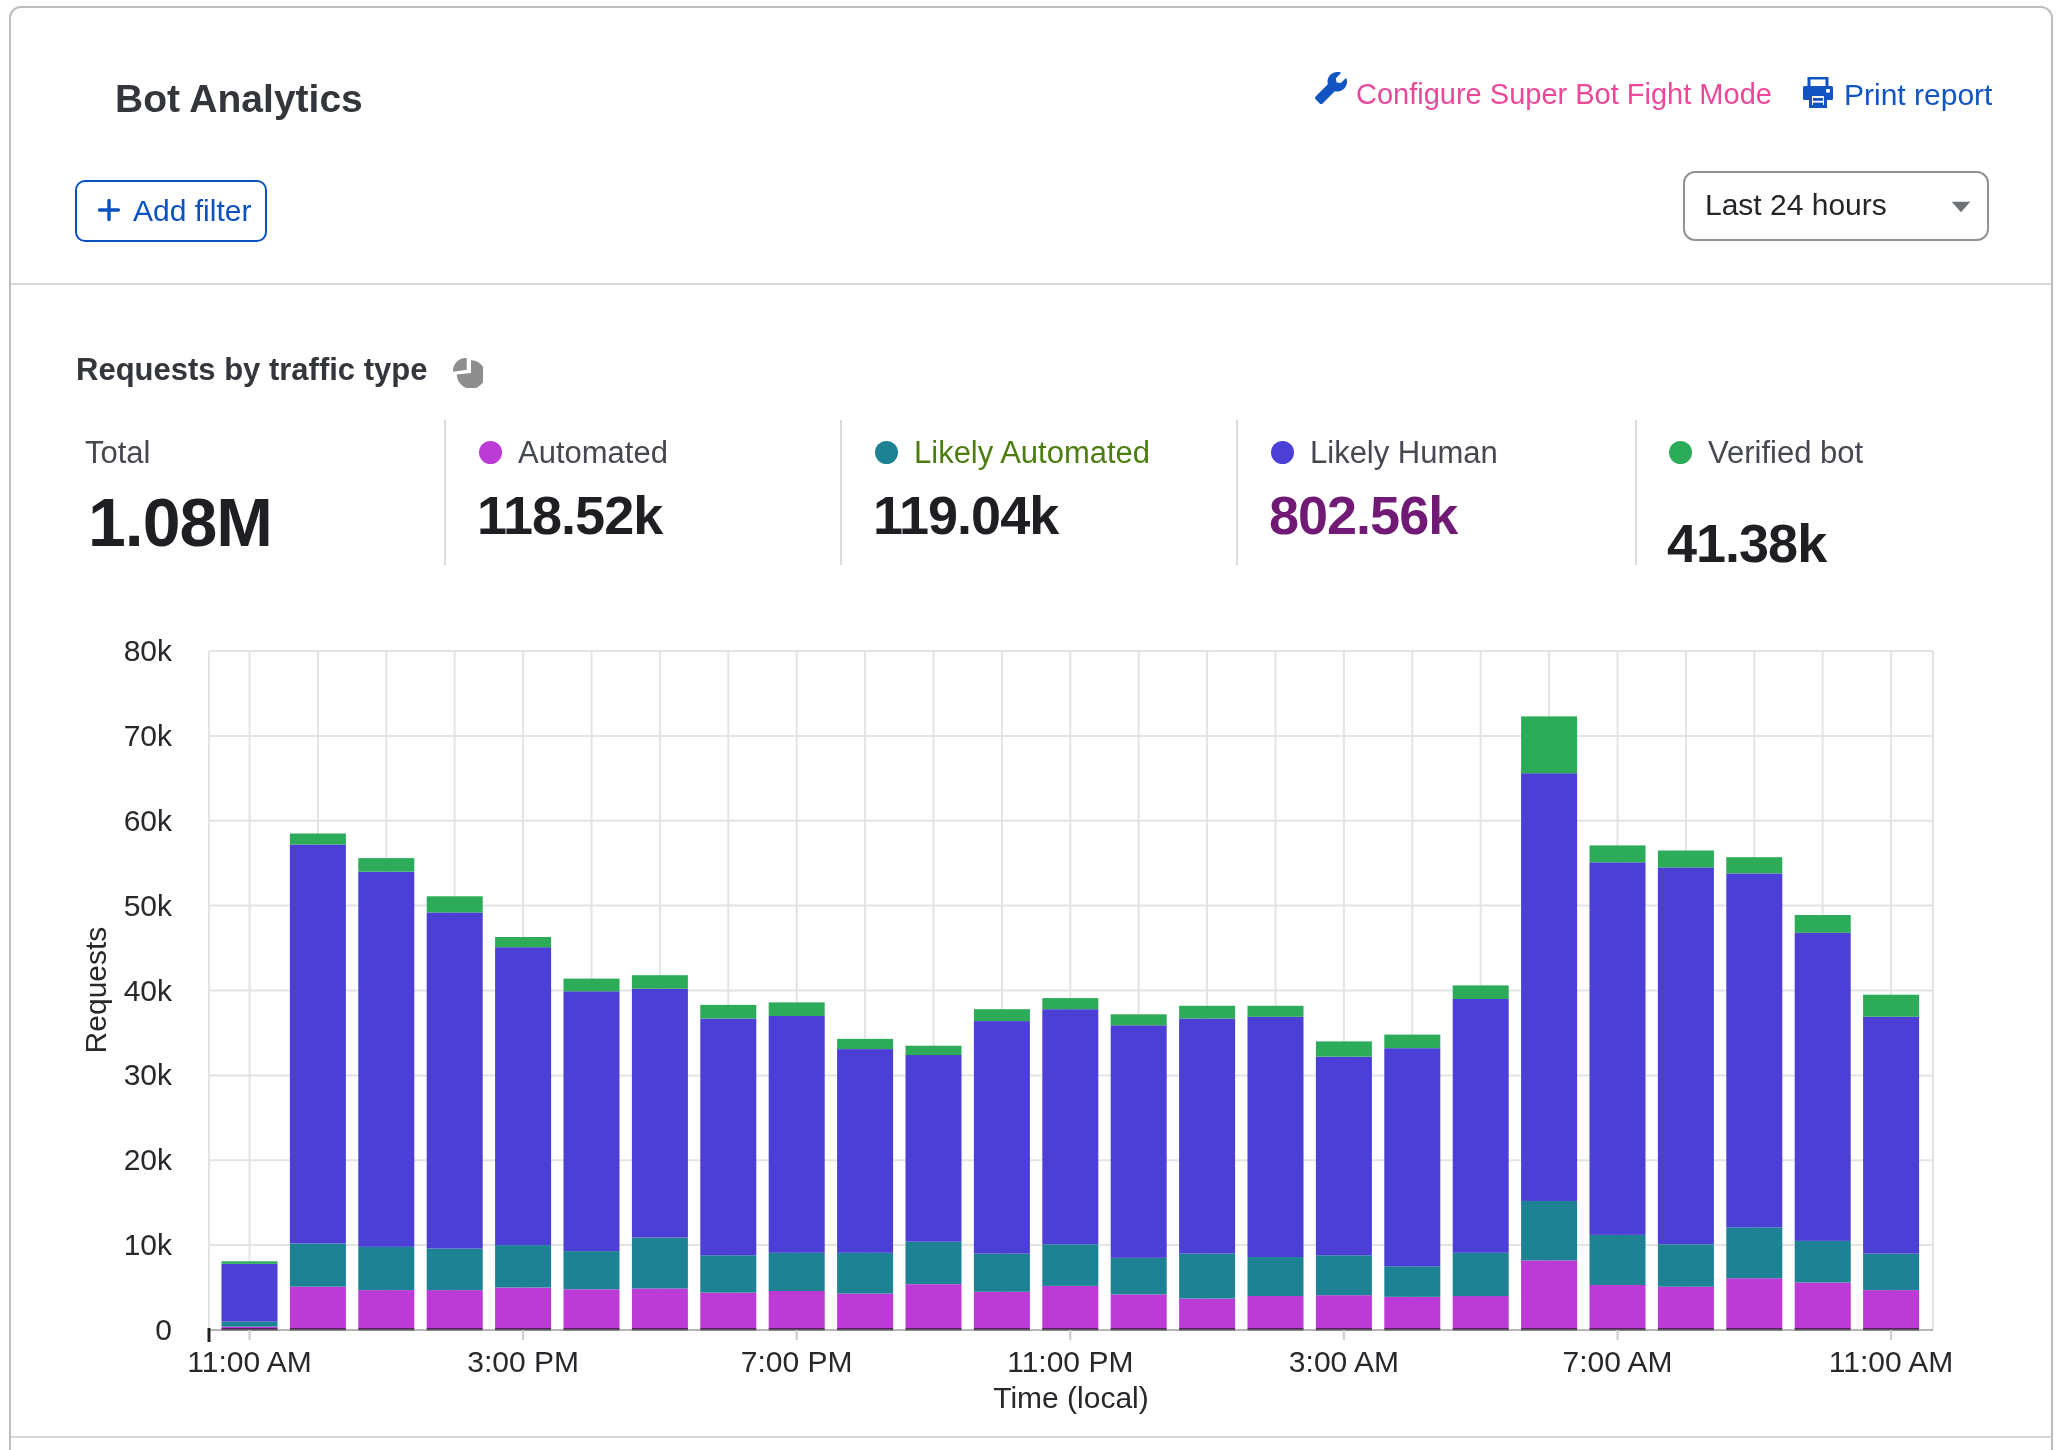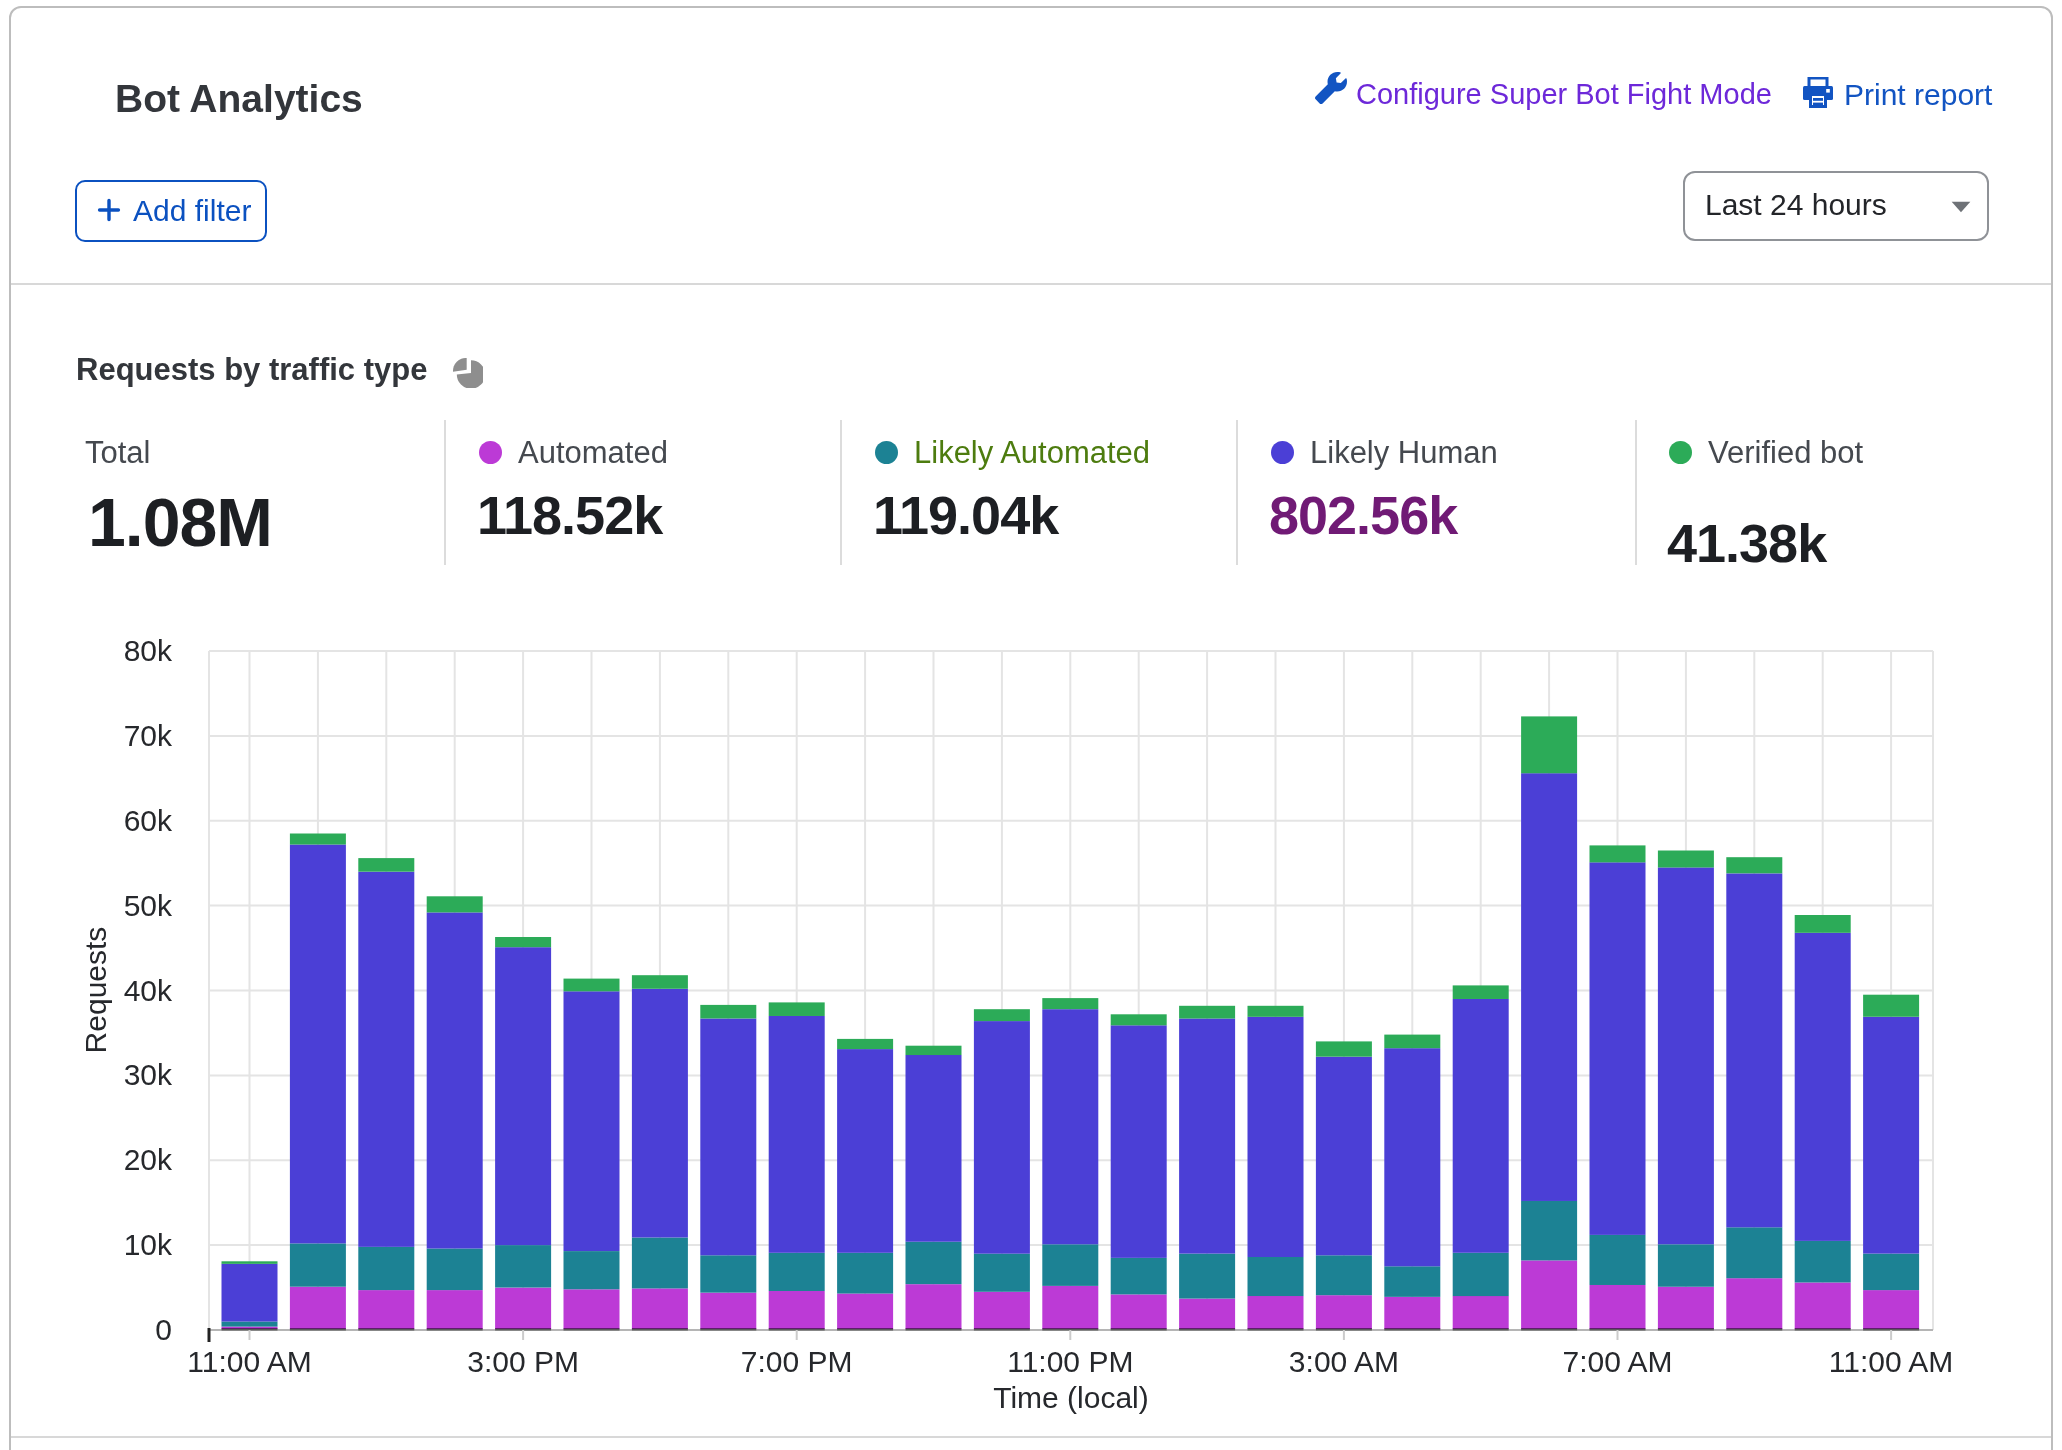--- a/index.html
+++ b/index.html
@@ -14,21 +14,21 @@
 
 <div class="abs" style="left:11px;top:283px;width:2040px;height:2px;background:#d8d8d8;"></div>
 
 <div class="abs" style="left:11px;top:1436px;width:2040px;height:2px;background:#d8d8d8;"></div>
 
 <div class="abs" style="left:76px;top:79px;font-size:39px;font-weight:700;color:#33363b;line-height:1;margin-left:39px;">Bot Analytics</div>
 
 <svg class="abs" style="left:1315px;top:71px;" width="32" height="34" viewBox="0 0 512 544">
   <path fill="#1254c2" transform="translate(0,16)" d="M507.73 109.1c-2.24-9.03-13.54-12.09-20.12-5.51l-74.36 74.36-67.88-11.31-11.31-67.88 74.36-74.36c6.62-6.62 3.43-17.9-5.66-20.16C387.88.91 372.24 0 356.4 0c-86.22 0-156.11 69.89-156.11 156.11 0 13.27 1.66 26.16 4.78 38.46L9.81 390.33c-13.08 13.08-13.08 34.29 0 47.37l64.49 64.49c13.08 13.08 34.29 13.08 47.37 0l195.58-195.58c12.3 3.12 25.19 4.78 38.46 4.78 86.22 0 156.11-69.89 156.11-156.11 0-15.84-.91-31.48-6.09-46.18z"></path>
 </svg>
-<div class="abs" style="left:1356px;top:80px;font-size:29px;color:#6d28d9;line-height:1;">Configure Super Bot Fight Mode</div>
+<div class="abs" style="left:1356px;top:80px;font-size:29px;color:#ec4899;line-height:1;">Configure Super Bot Fight Mode</div>
 <svg class="abs" style="left:1802px;top:77px;" width="32" height="32" viewBox="0 0 32 32">
   <rect x="7" y="1" width="18" height="10" fill="none" stroke="#1254c2" stroke-width="3"></rect>
   <rect x="1" y="9" width="30" height="14" rx="1.5" fill="#1254c2"></rect>
   <rect x="24.2" y="12" width="3.6" height="3.6" fill="#ffffff"></rect>
   <rect x="8.5" y="17.5" width="15" height="12" fill="#ffffff" stroke="#1254c2" stroke-width="3"></rect>
   <rect x="11" y="21" width="10" height="2.8" fill="#1254c2"></rect>
   <rect x="11" y="25.6" width="10" height="2.8" fill="#1254c2"></rect>
 </svg>
 <div class="abs" style="left:1844px;top:80px;font-size:30px;color:#1254c2;line-height:1;">Print report</div>
 

